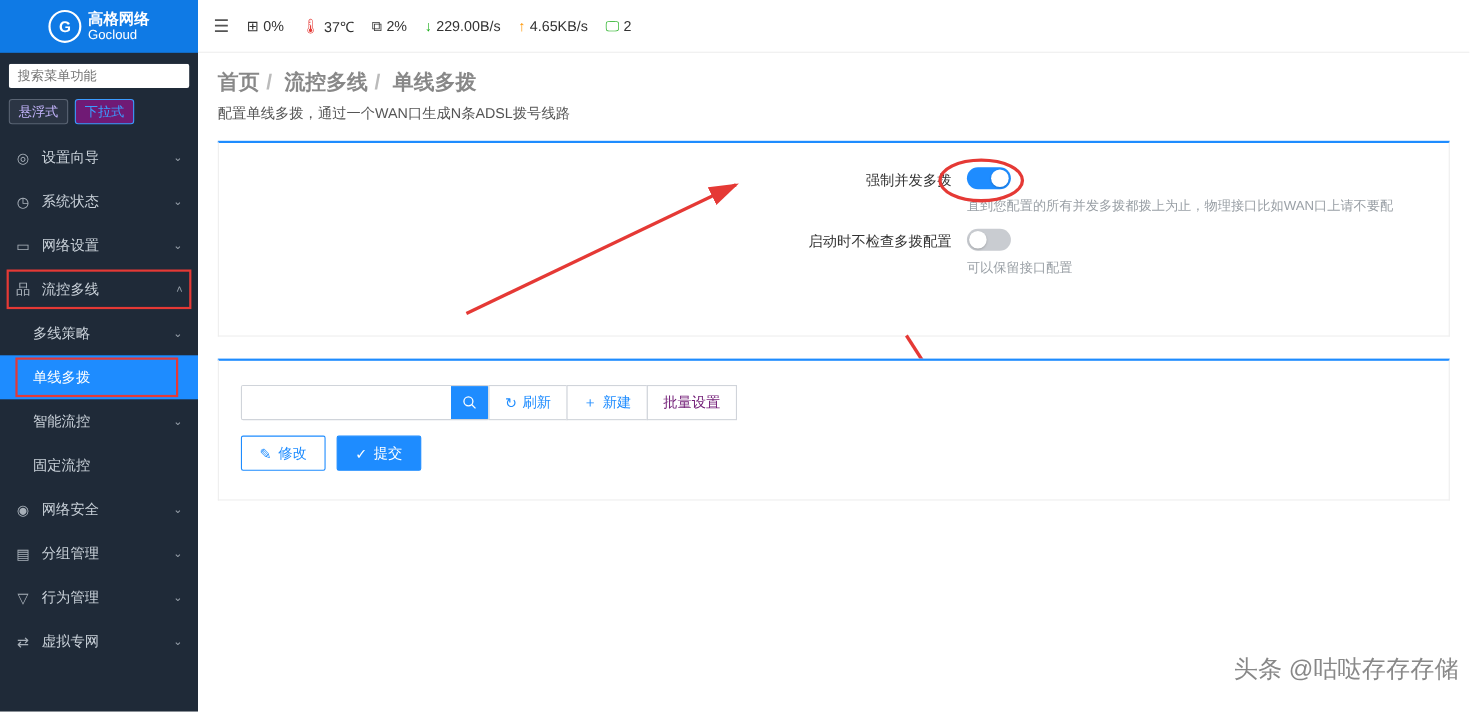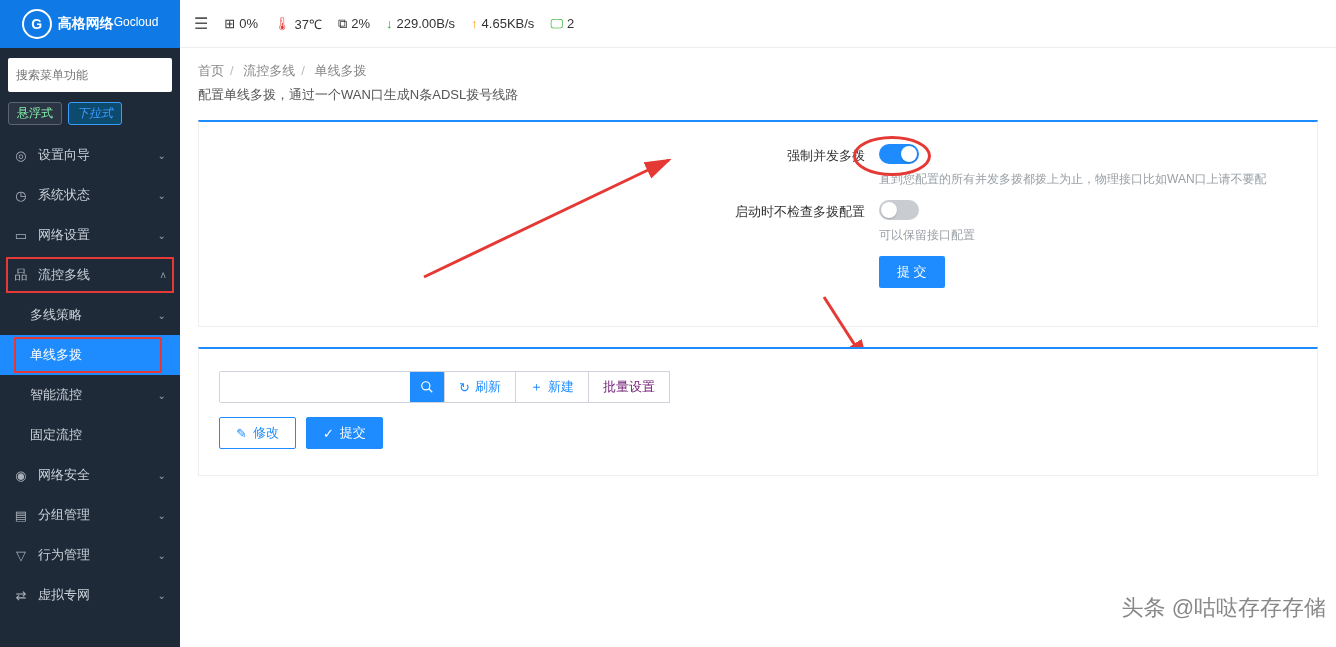--- a/index.html
+++ b/index.html
@@ -4,30 +4,30 @@
 <style>
 * { margin: 0; padding: 0; box-sizing: border-box; }
 body { font-family: "Microsoft YaHei", Arial, sans-serif; font-size: 13px; color: #333; background: #fff; overflow-x: hidden; width: 1336px; height: 647px; position: relative; }
 
 .layout { display: flex; width: 100%; height: 100%; }
 
 
 .sidebar { width: 180px; background: #1f2a38; color: #c9d1d9; display: flex; flex-direction: column; flex-shrink: 0; }
 .logo { height: 48px; background: #0f7ae5; display: flex; align-items: center; justify-content: center; gap: 6px; color: #fff; }
 .logo-icon { width: 30px; height: 30px; border: 2px solid #fff; border-radius: 50%; display: flex; align-items: center; justify-content: center; font-weight: bold; font-size: 14px; }
-.logo-text { display: flex; line-height: 1.1; font-size: 12px; }
+.logo-text { display: flex; flex-direction: column; line-height: 1.1; font-size: 12px; }
 .logo-text .cn { font-size: 14px; font-weight: 600; }
 
 .search-row { padding: 10px 8px 6px; }
-.search-box { display: flex; background: #fff; border-radius: 2px; overflow: hidden; height: 34px; }
+.search-box { display: flex; background: #fff; border-radius: 2px; overflow: hidden; height: 22px; }
 .search-box input { flex: 1; border: none; padding: 0 8px; font-size: 12px; color: #888; outline: none; }
 
 .mode-row { padding: 4px 8px 10px; display: flex; gap: 6px; }
-.mode-pill { padding: 2px 8px; border: 1px solid #5a6473; border-radius: 3px; font-size: 12px; color: #86efac; background: #2b3544; }
-.mode-pill.active { border-color: #3b9cff; color: #3b9cff; background: #0c4a6e; font-style: italic; }
+.mode-pill { padding: 2px 8px; border: 1px solid #5a6473; border-radius: 3px; font-size: 12px; color: #c4b5fd; background: #2b3544; }
+.mode-pill.active { border-color: #3b9cff; color: #3b9cff; background: #701a75; }
 
 .nav { flex: 1; overflow-y: auto; }
 .nav-item, .nav-sub-item { display: flex; align-items: center; height: 40px; padding: 0 14px; cursor: pointer; font-size: 13px; color: #c9d1d9; justify-content: space-between; }
 .nav-item .lft { display: flex; align-items: center; gap: 10px; }
 .nav-item .nicon { width: 14px; text-align: center; opacity: .8; font-size: 13px; }
 .chev { font-size: 10px; opacity: .7; }
 .nav-sub-item { padding-left: 30px; }
 .nav-sub-item.active { background: #1e8cff; color: #fff; }
 
 .hl-red { position: relative; }
@@ -39,21 +39,21 @@
 .main { flex: 1; display: flex; flex-direction: column; min-width: 0; }
 
 .topbar { height: 48px; border-bottom: 1px solid #eee; display: flex; align-items: center; padding: 0 14px; gap: 16px; font-size: 13px; color: #333; }
 .topbar .ic { display: inline-flex; align-items: center; gap: 4px; }
 .topbar .menu-icon { font-size: 16px; color: #555; }
 .spd-down { color: #1aad19; }
 .spd-up { color: #ff9500; }
 
 .content { padding: 14px 18px 18px; overflow: auto; flex: 1; position: relative; }
 
-.breadcrumb { color: #888; font-size: 13px; margin-bottom: 6px; }
+.breadcrumb { color: #888; font-size: 19px; margin-bottom: 6px; font-weight: bold; }
 .breadcrumb .sep { margin: 0 6px; color: #bbb; }
 .page-desc { color: #555; font-size: 13px; margin-bottom: 16px; }
 
 .panel { border: 1px solid #eee; border-top: 2px solid #1e8cff; background: #fff; padding: 22px 20px 26px; margin-bottom: 20px; position: relative; }
 
 .form-row { display: flex; align-items: flex-start; margin-bottom: 12px; }
 .form-row .lbl { width: 660px; text-align: right; padding-right: 14px; padding-top: 3px; font-size: 13px; color: #333; flex-shrink: 0; }
 .form-row .ctl { flex: 1; }
 .form-row .hint { color: #9aa0a6; font-size: 12px; margin-top: 6px; line-height: 1.5; }
 
@@ -233,23 +233,20 @@
         <div class="form-row">
           <div class="lbl">启动时不检查多拨配置</div>
           <div class="ctl">
             <span class="switch"></span>
             <div class="hint">可以保留接口配置</div>
           </div>
         </div>
 
         <div class="form-row submit-row">
           <div class="lbl"></div>
-          <div class="ctl">
-            <button class="btn-primary">提 交</button>
-          </div>
         </div>
 
         <span class="red-circle" style="left:654px; top:14px; width:78px; height:40px;"></span>
 
         <svg class="arrow-svg" style="left:220px; top:30px; width:260px; height:130px;" viewBox="0 0 260 130">
           <defs>
               <marker id="ah1" markerWidth="10" markerHeight="10" refX="8" refY="3" orient="auto">
                 <path d="M0,0 L0,6 L9,3 z" fill="#e53935"></path>
               </marker>
             </defs>

